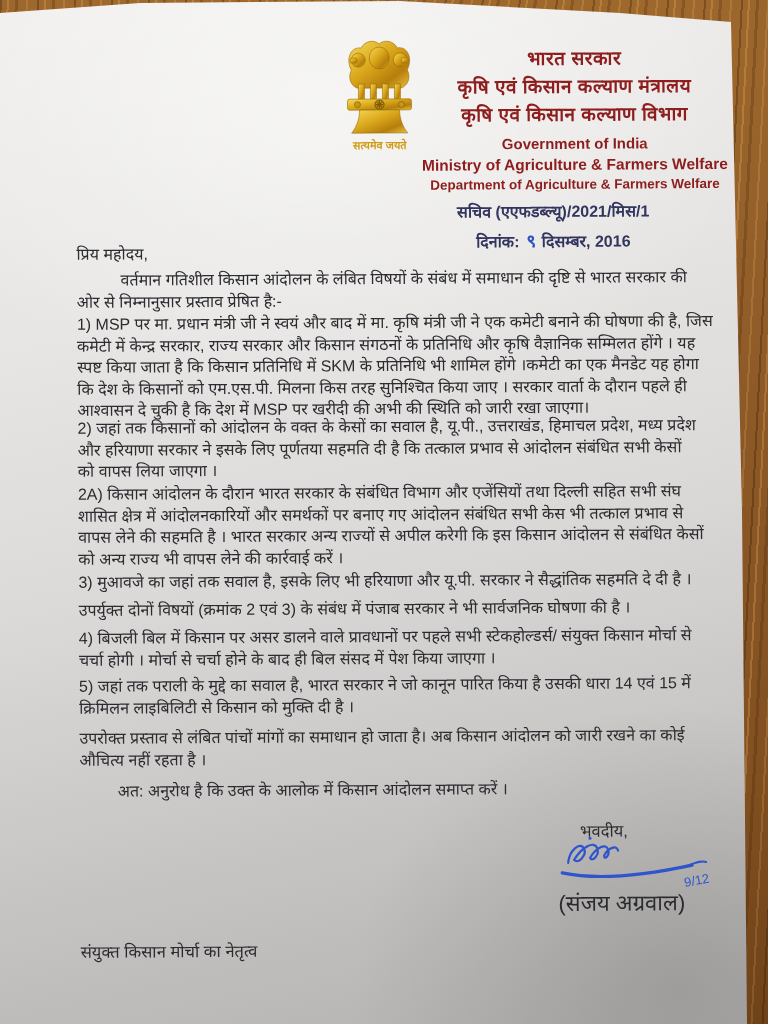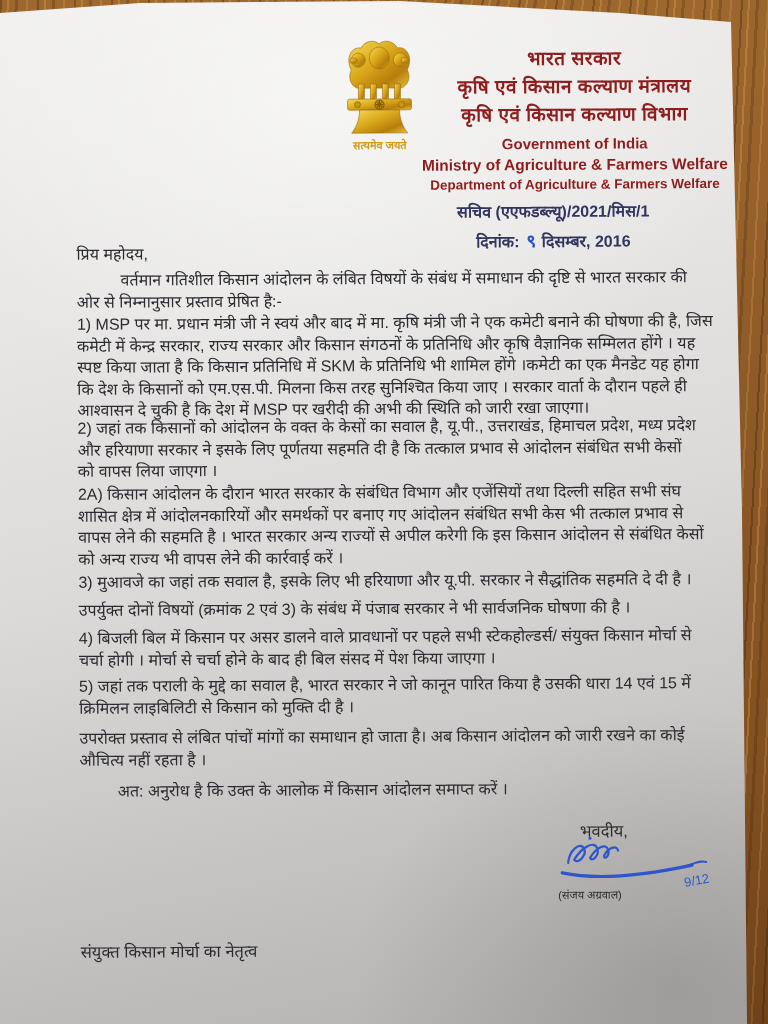--- a/index.html
+++ b/index.html
@@ -58,21 +58,21 @@
   .p2a      { top:482px; }
   .p3       { top:570px; }
   .n23      { top:598px; }
   .p4       { top:626px; }
   .p5       { top:674px; }
   .cl1      { top:726px; }
   .cl2      { top:779px; padding-left:38px; }
 
   .valediction { position:absolute; left:578px; top:812px; font-size:16.5px;margin-top:8px; }
   .signature-svg { position:absolute; left:552px; top:834px; }
-  .signatory { position:absolute; left:556px; top:888px; font-size:11px; }
+  .signatory { position:absolute; left:556px; top:888px; font-size:22px; }
   .footer-line { position:absolute; left:78px; top:938px; font-size:16.5px; }
 </style>
 </head>
 <body>
 
 <div class="wood"></div>
 
 <div class="paper">
   <div class="content">
 

